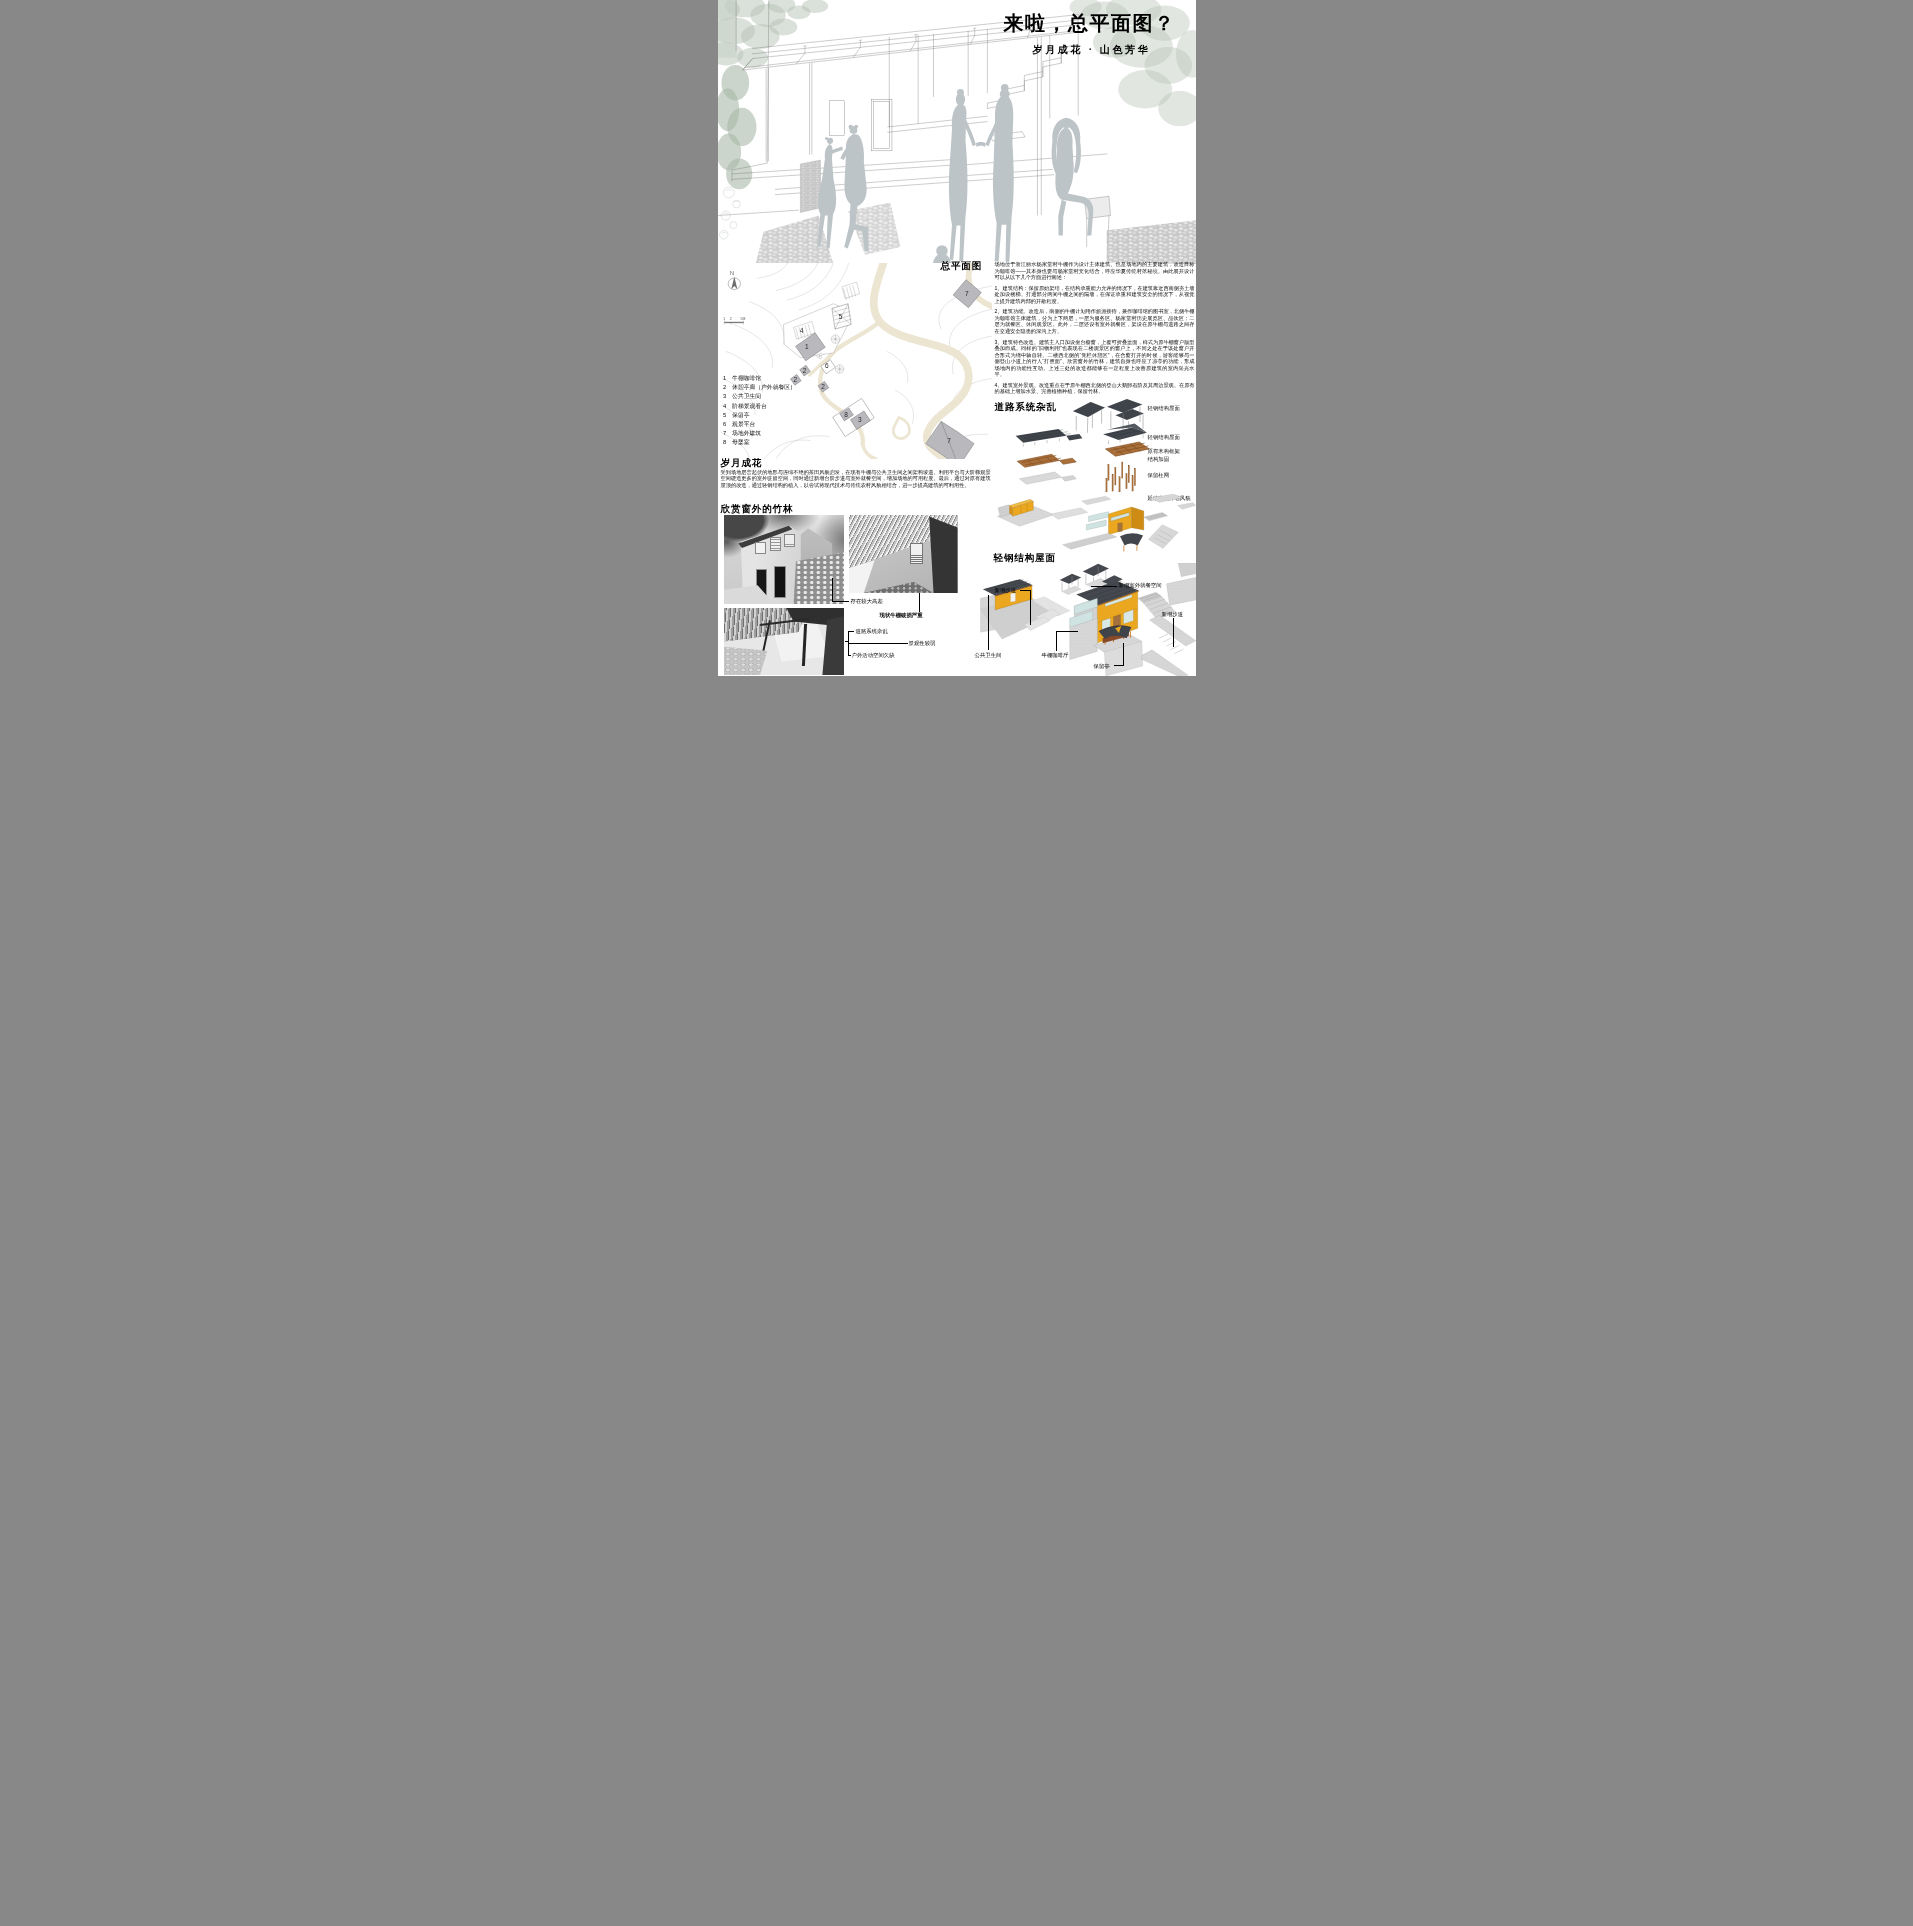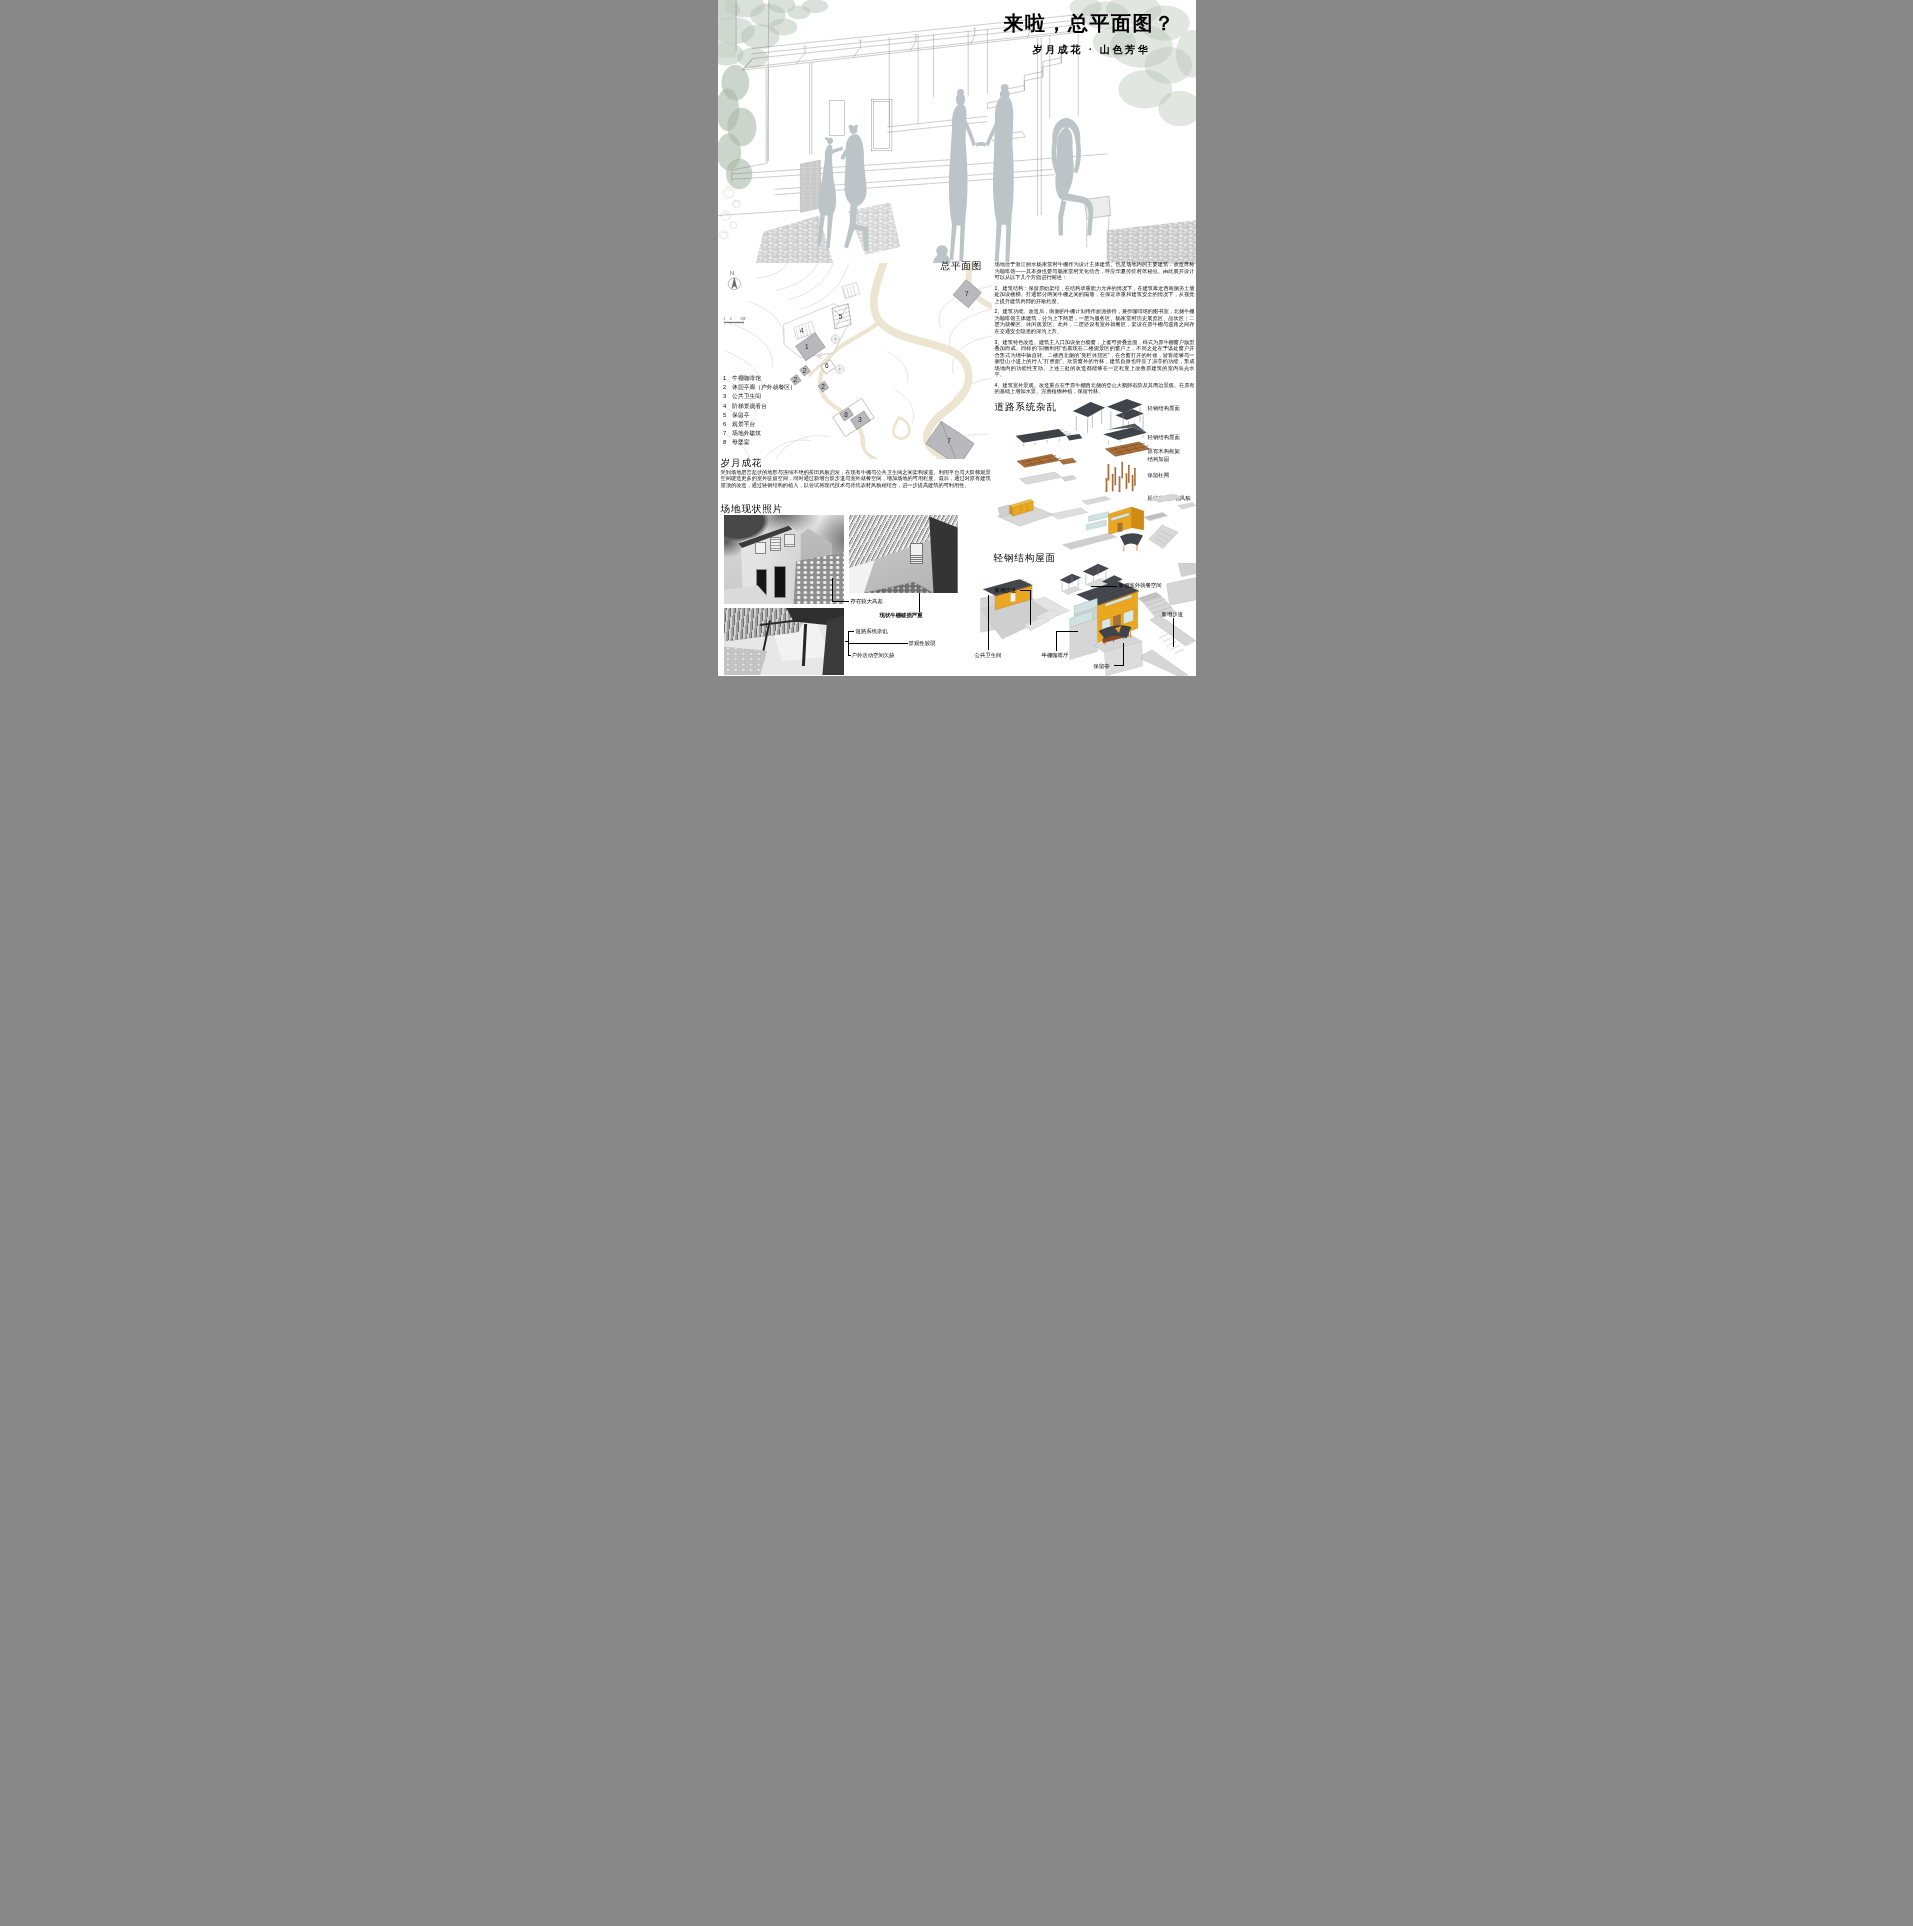--- a/index.html
+++ b/index.html
@@ -1,20 +1,20 @@
 <!DOCTYPE html>
 <html style="font-size:6.2px"><head>
 <meta charset="utf-8">
 <style>
   html,body{margin:0;padding:0;background:#888;}
   .poster{position:relative;width:478px;height:676px;margin:0 auto;background:#fff;overflow:hidden;
           font-family:"Liberation Sans","DejaVu Sans",sans-serif;color:#111;}
   .abs{position:absolute;}
   
-  .h{position:absolute;font-size:9.6px;font-weight:400;letter-spacing:0.8px;color:#000;white-space:nowrap;}
+  .h{position:absolute;font-size:9.6px;font-weight:700;letter-spacing:0.8px;color:#000;white-space:nowrap;}
   
   .title{position:absolute;top:10px;right:20px;font-family:"Liberation Serif","DejaVu Serif",serif;
          font-size:20px;font-weight:700;letter-spacing:1.5px;white-space:nowrap;color:#000;}
   .subtitle{position:absolute;top:43px;right:45px;font-family:"Liberation Serif","DejaVu Serif",serif;
          font-size:10px;font-weight:700;letter-spacing:2.7px;white-space:nowrap;color:#000;}
   
   .col{position:absolute;font-size:5.2px;line-height:6.5px;text-align:justify;color:#0c0c0c;}
   .col p{margin:0 0 4.2px 0;}
   
   .legend{position:absolute;left:5.4px;top:374px;font-size:5.8px;line-height:9.2px;}
@@ -448,21 +448,21 @@
     <path d="M330,110 Q360,96 390,108 L376,134 Q358,124 342,134 Z" fill="#42464c"></path>
     <path d="M340,134 L340,150 M374,132 L374,148" stroke="#c87820" stroke-width="2"></path>
     <polygon points="410,10 470,0 492,10 432,22" fill="#d6d6d6" stroke="#a8a8a8" stroke-width="0.5"></polygon>
     <polygon points="480,30 520,22 527,30 492,40" fill="#d6d6d6" stroke="#a8a8a8" stroke-width="0.5"></polygon>
     <polygon points="180,132 300,102 322,112 202,144" fill="#cfcfcf" stroke="#9a9a9a" stroke-width="0.5"></polygon>
   </svg>
 
   <div class="h" style="left:3.1px;top:457px">岁月成花</div>
   <div class="col" style="left:3.1px;top:469px;width:270px;line-height:6.4px">受到场地层峦起伏的地形与连绵不绝的茶田风貌启发，在现有牛棚与公共卫生间之间架构坡道、利用平台与大阶梯观景空间硬造更多的室外驻留空间，同时通过新增台阶步道与室外就餐空间，增加场地的可用程度。最后，通过对原有建筑屋顶的改造，通过轻钢结构的植入，以尝试将现代技术与传统农村风貌相结合，进一步提高建筑的可利用性。</div>
 
-  <div class="h" style="left:3.1px;top:503px">场地现状照片</div>
+  <div class="h" style="left:3.1px;top:503px">欣赏窗外的竹林</div>
 
   <div class="photo" style="left:6.5px;top:515px;width:120px;height:89px">
     <div class="ph" style="background:linear-gradient(180deg,#ededed 0%,#d6d6d6 20%,#c9c9c9 100%)"></div>
     <div class="ph" style="background:
       radial-gradient(ellipse 50px 35px at 12% 6%, #474747 0%, #474747 50%, transparent 62%),
       radial-gradient(ellipse 62px 31px at 50% 0%, #6a6a6a 0%, transparent 60%),
       radial-gradient(ellipse 46px 58px at 100% 28%, #7c7c7c 0%, transparent 65%),
       radial-gradient(ellipse 35px 27px at 2% 30%, #585858 0%, transparent 60%)"></div>
     <div class="ph" style="clip-path:polygon(16% 100%,14% 30%,55% 12%,64% 22%,64% 100%);background:linear-gradient(100deg,#e4e4e4 30%,#cfcfcf 75%)"></div>
     <div class="ph" style="clip-path:polygon(64% 22%,70% 15%,90% 32%,90% 100%,64% 100%);background:linear-gradient(180deg,#c2c2c2,#a9a9a9)"></div>

